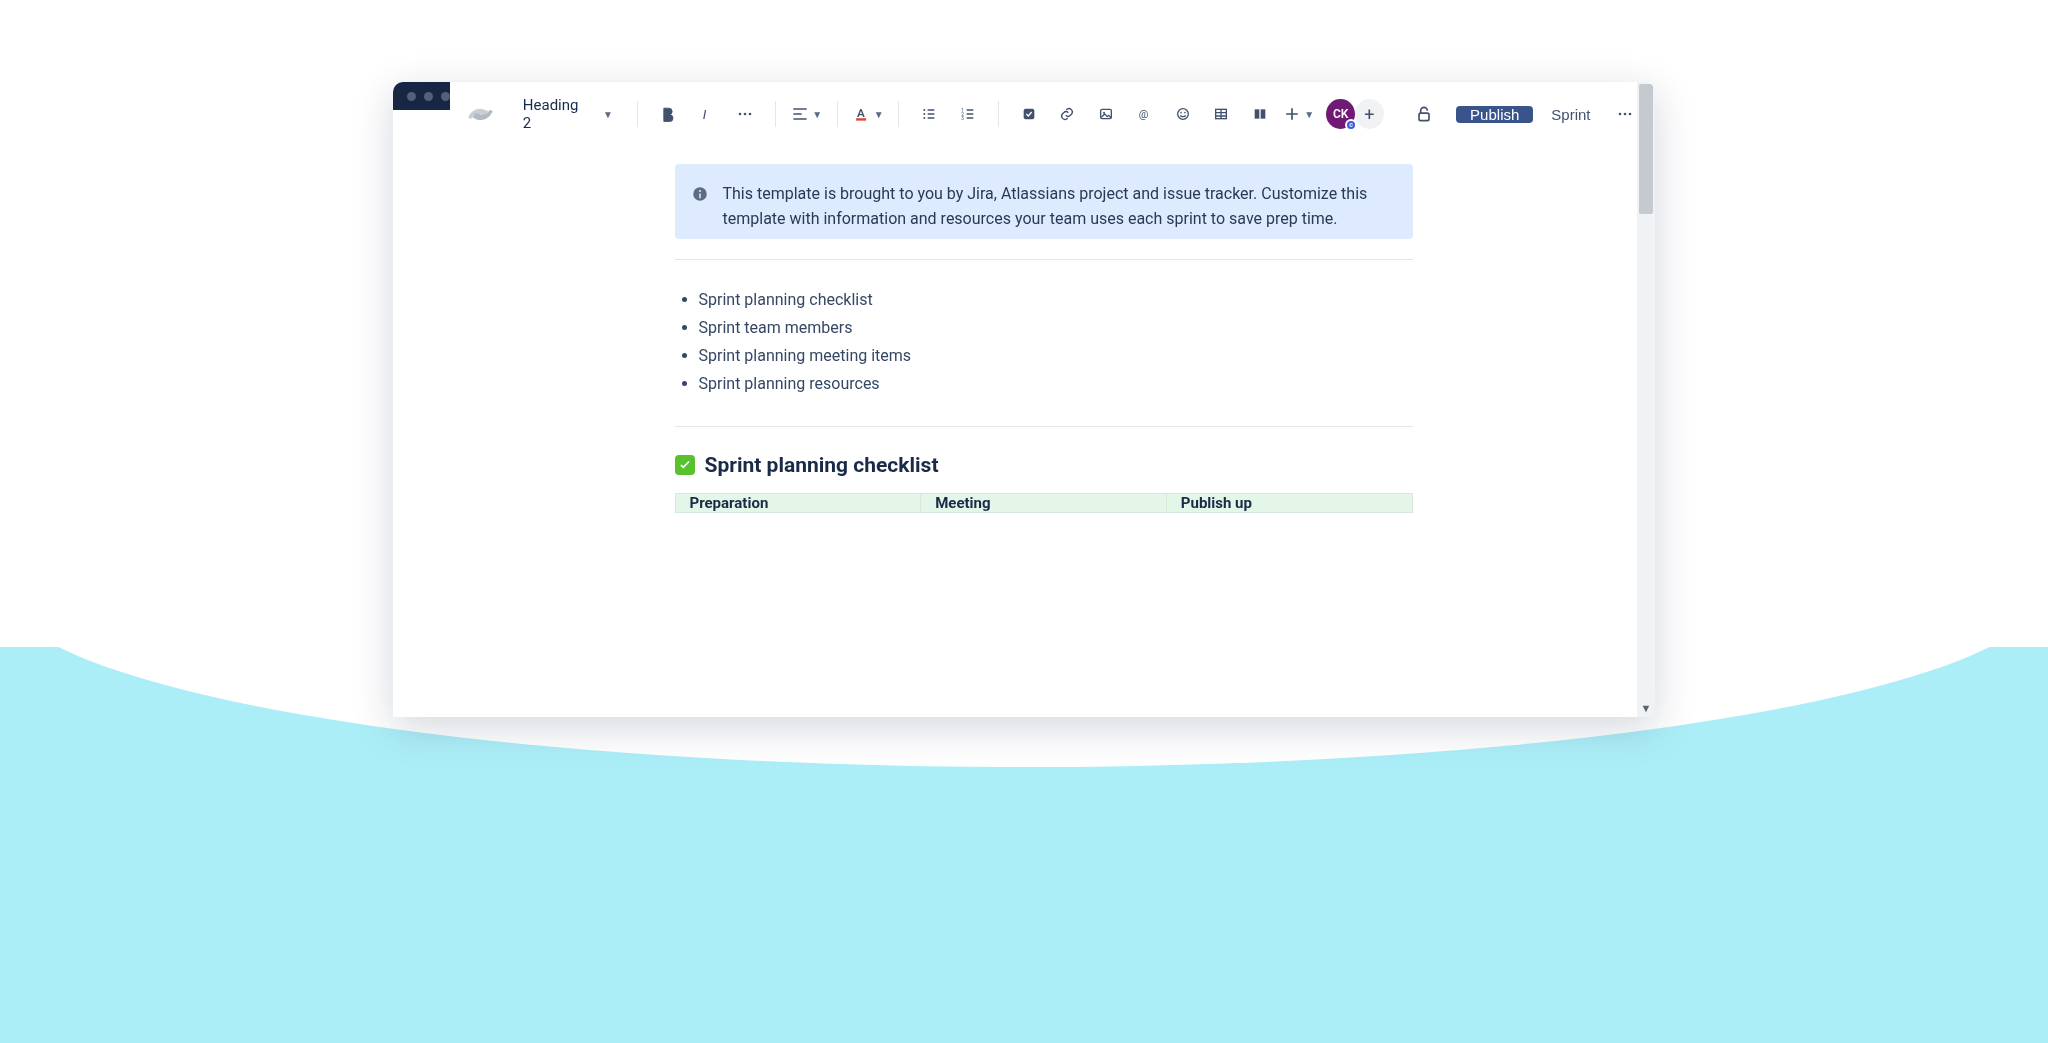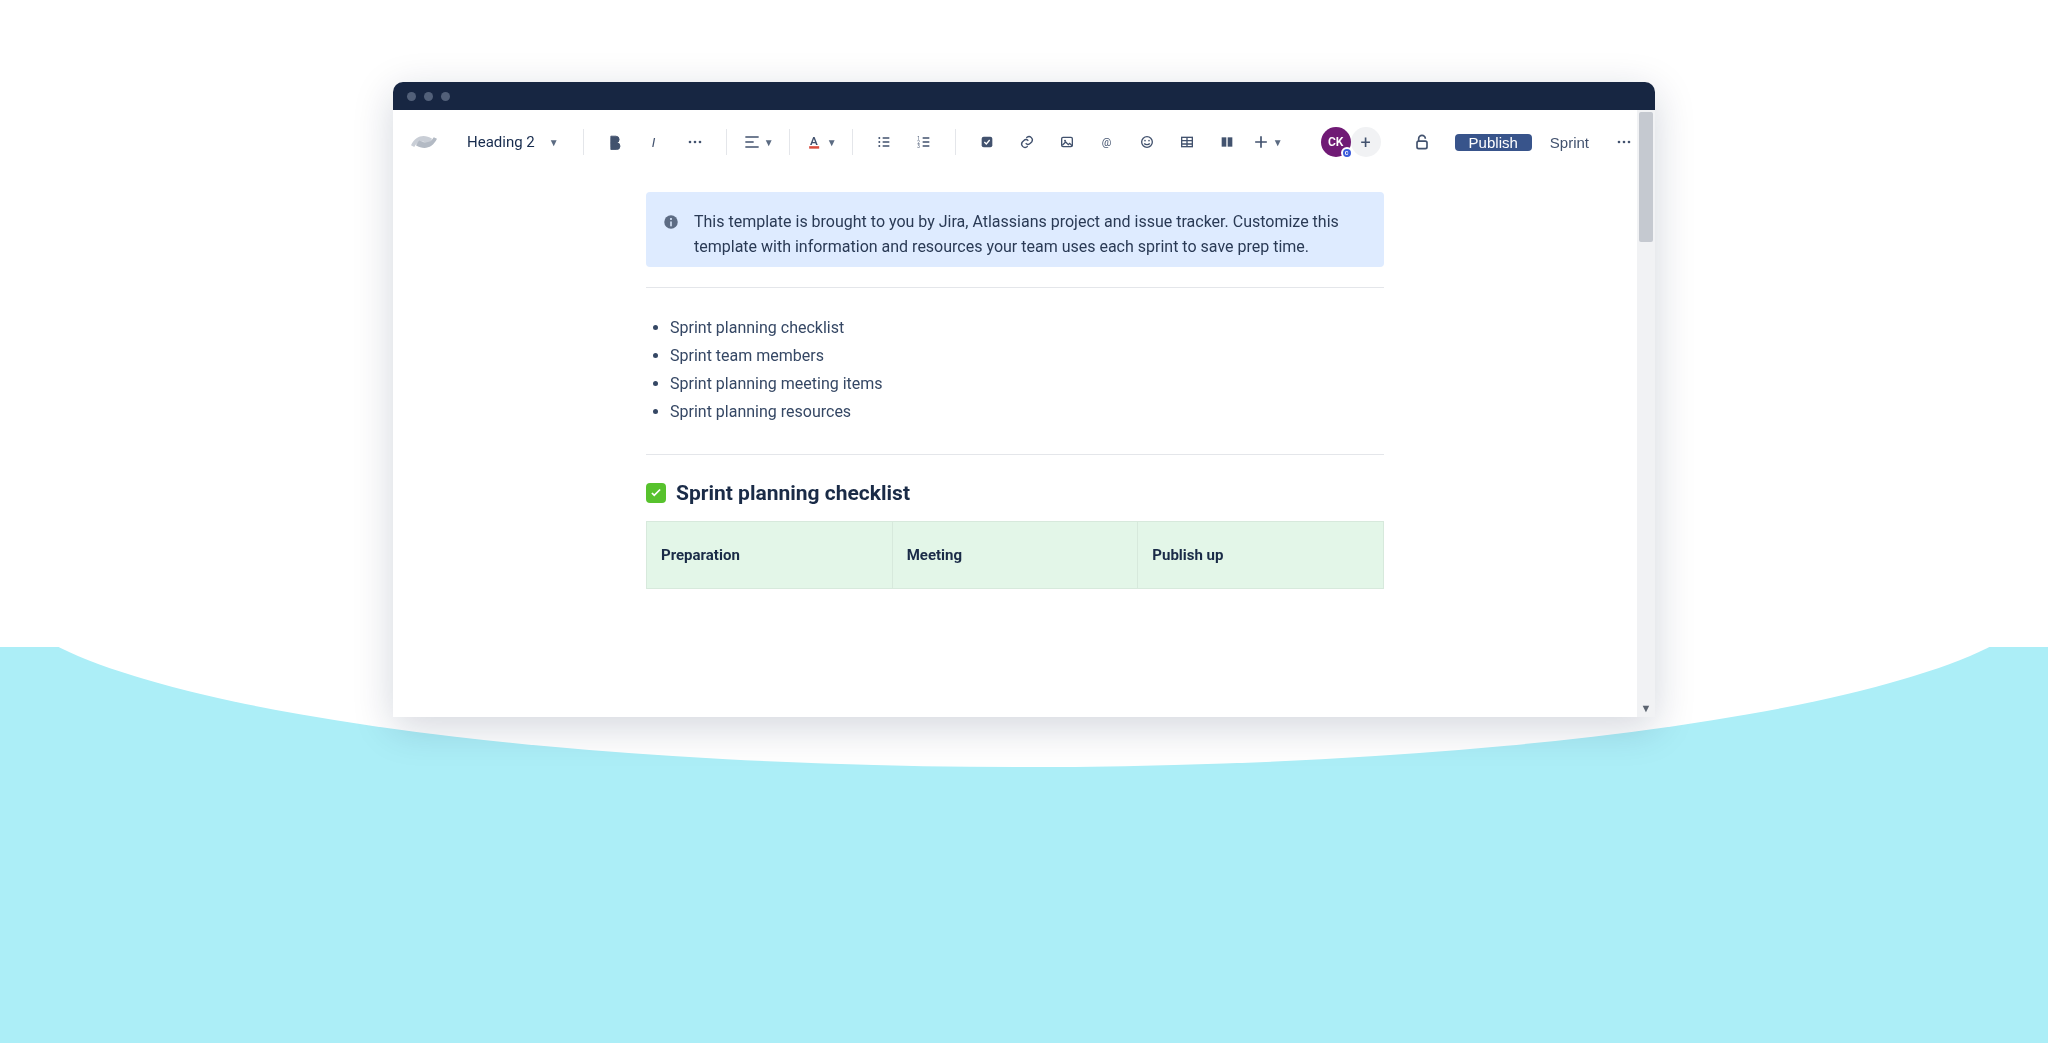--- a/index.html
+++ b/index.html
@@ -37,21 +37,21 @@
     left: 50%;
     transform: translateX(-50%);
     width: 1262px;
     height: 635px;
     background: #ffffff;
     border-radius: 10px 10px 0 0;
     box-shadow: 0 10px 40px rgba(9, 30, 66, 0.18);
     overflow: hidden;
     z-index: 2;
     display: flex;
-    flex-direction: column;
+    flex-direction: row;
   }
   .titlebar {
     height: 28px;
     background: #172642;
     display: flex;
     align-items: center;
     padding-left: 14px;
     gap: 8px;
     flex-shrink: 0;
   }
@@ -151,21 +151,21 @@
   .checkmark {
     width:20px; height:20px; background:#57c22d; border-radius:4px; display:flex; align-items:center; justify-content:center;
   }
   .section-desc { font-size:16px; color:#4e5d74; line-height:1.6; margin-bottom: 26px; }
 
   table.plan {
     width:100%; border-collapse: collapse; table-layout: fixed;
   }
   table.plan th {
     background:#e3f6e8; text-align:left; font-size:15px; font-weight:700; color:#1a2b47;
-    padding:24px 14px; border:1px solid #d7e9dc;
+    padding:0 14px; border:1px solid #d7e9dc;
   }
 
   .chev { font-size:10px; color:#5b6b82; }
 </style>
 </head>
 <body>
 
 <div class="bg-wave"></div>
 
 <div class="window">

